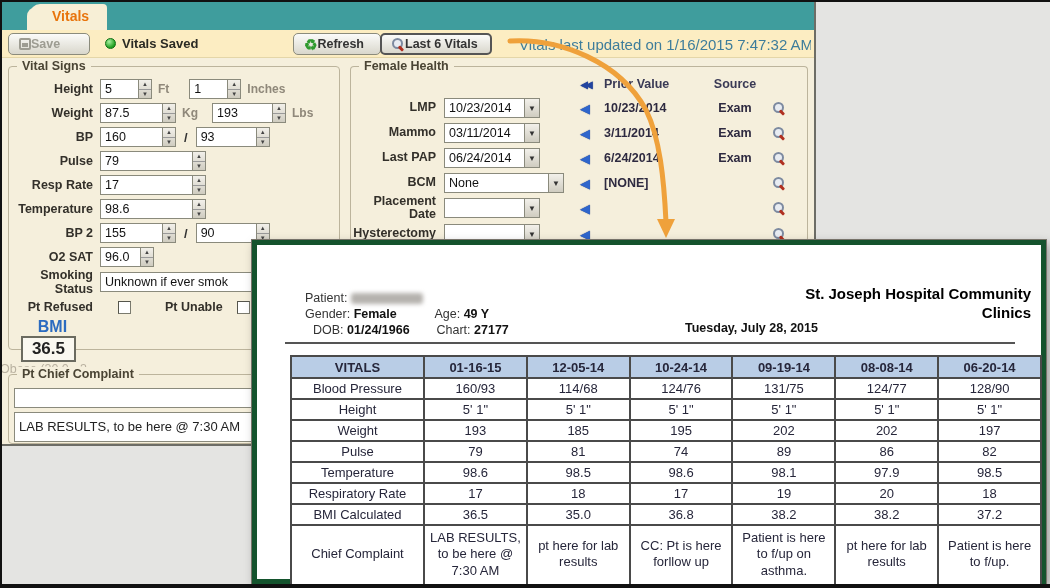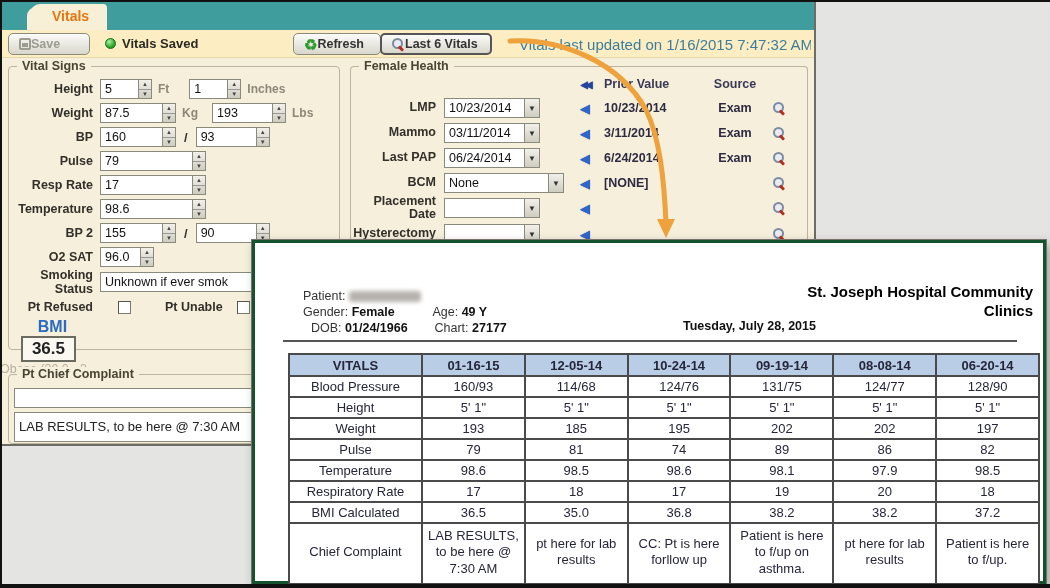--- a/index.html
+++ b/index.html
@@ -84,21 +84,21 @@
 
   
   .cc-entry { position:absolute; left:14px; top:388px; width:310px; height:20px; background:#fff; border:1px solid #8a8a7c; }
   .cc-note  { position:absolute; left:14px; top:412px; width:310px; height:30px; background:#fff; border:1px solid #8a8a7c; font-size:13px; color:#222; padding:6px 0 0 4px; white-space:nowrap; overflow:hidden;}
 
   
   .arrow-overlay { position:absolute; left:0; top:0; width:1050px; height:588px; z-index:5; pointer-events:none; }
 
   
   .popup { position:absolute; left:252px; top:240px; width:794px; height:344px; background:#fff;
-           border:3px solid #14532d; box-shadow:0 0 0 1px #77736a, 3px 4px 10px rgba(0,0,0,.35); z-index:10; }
+           border:5px solid #14532d; box-shadow:0 0 0 1px #77736a, 3px 4px 10px rgba(0,0,0,.35); z-index:10; }
   .rpt-head { position:absolute; left:0; top:0; width:100%; height:100px; font-size:12.5px; color:#222; }
   .rpt-line { position:absolute; left:48px; white-space:nowrap; }
   .rpt-lbl { color:#333; }
   .rpt-val { font-weight:bold; color:#111; }
   .redacted { display:inline-block; width:72px; height:11px; background:#b5b2ae; border-radius:3px; filter:blur(2px); vertical-align:middle; }
   .rpt-date { position:absolute; left:428px; top:76px; font-weight:bold; font-size:12.5px; color:#111; }
   .clinic { position:absolute; right:10px; top:40px; width:270px; text-align:right; font-weight:bold; font-size:15px; color:#000; line-height:1.25; }
   .rpt-rule { position:absolute; left:28px; right:26px; top:97px; border-bottom:2px solid #555; }
 
   .vt-wrap { position:absolute; left:33px; top:110px; width:752px; }

